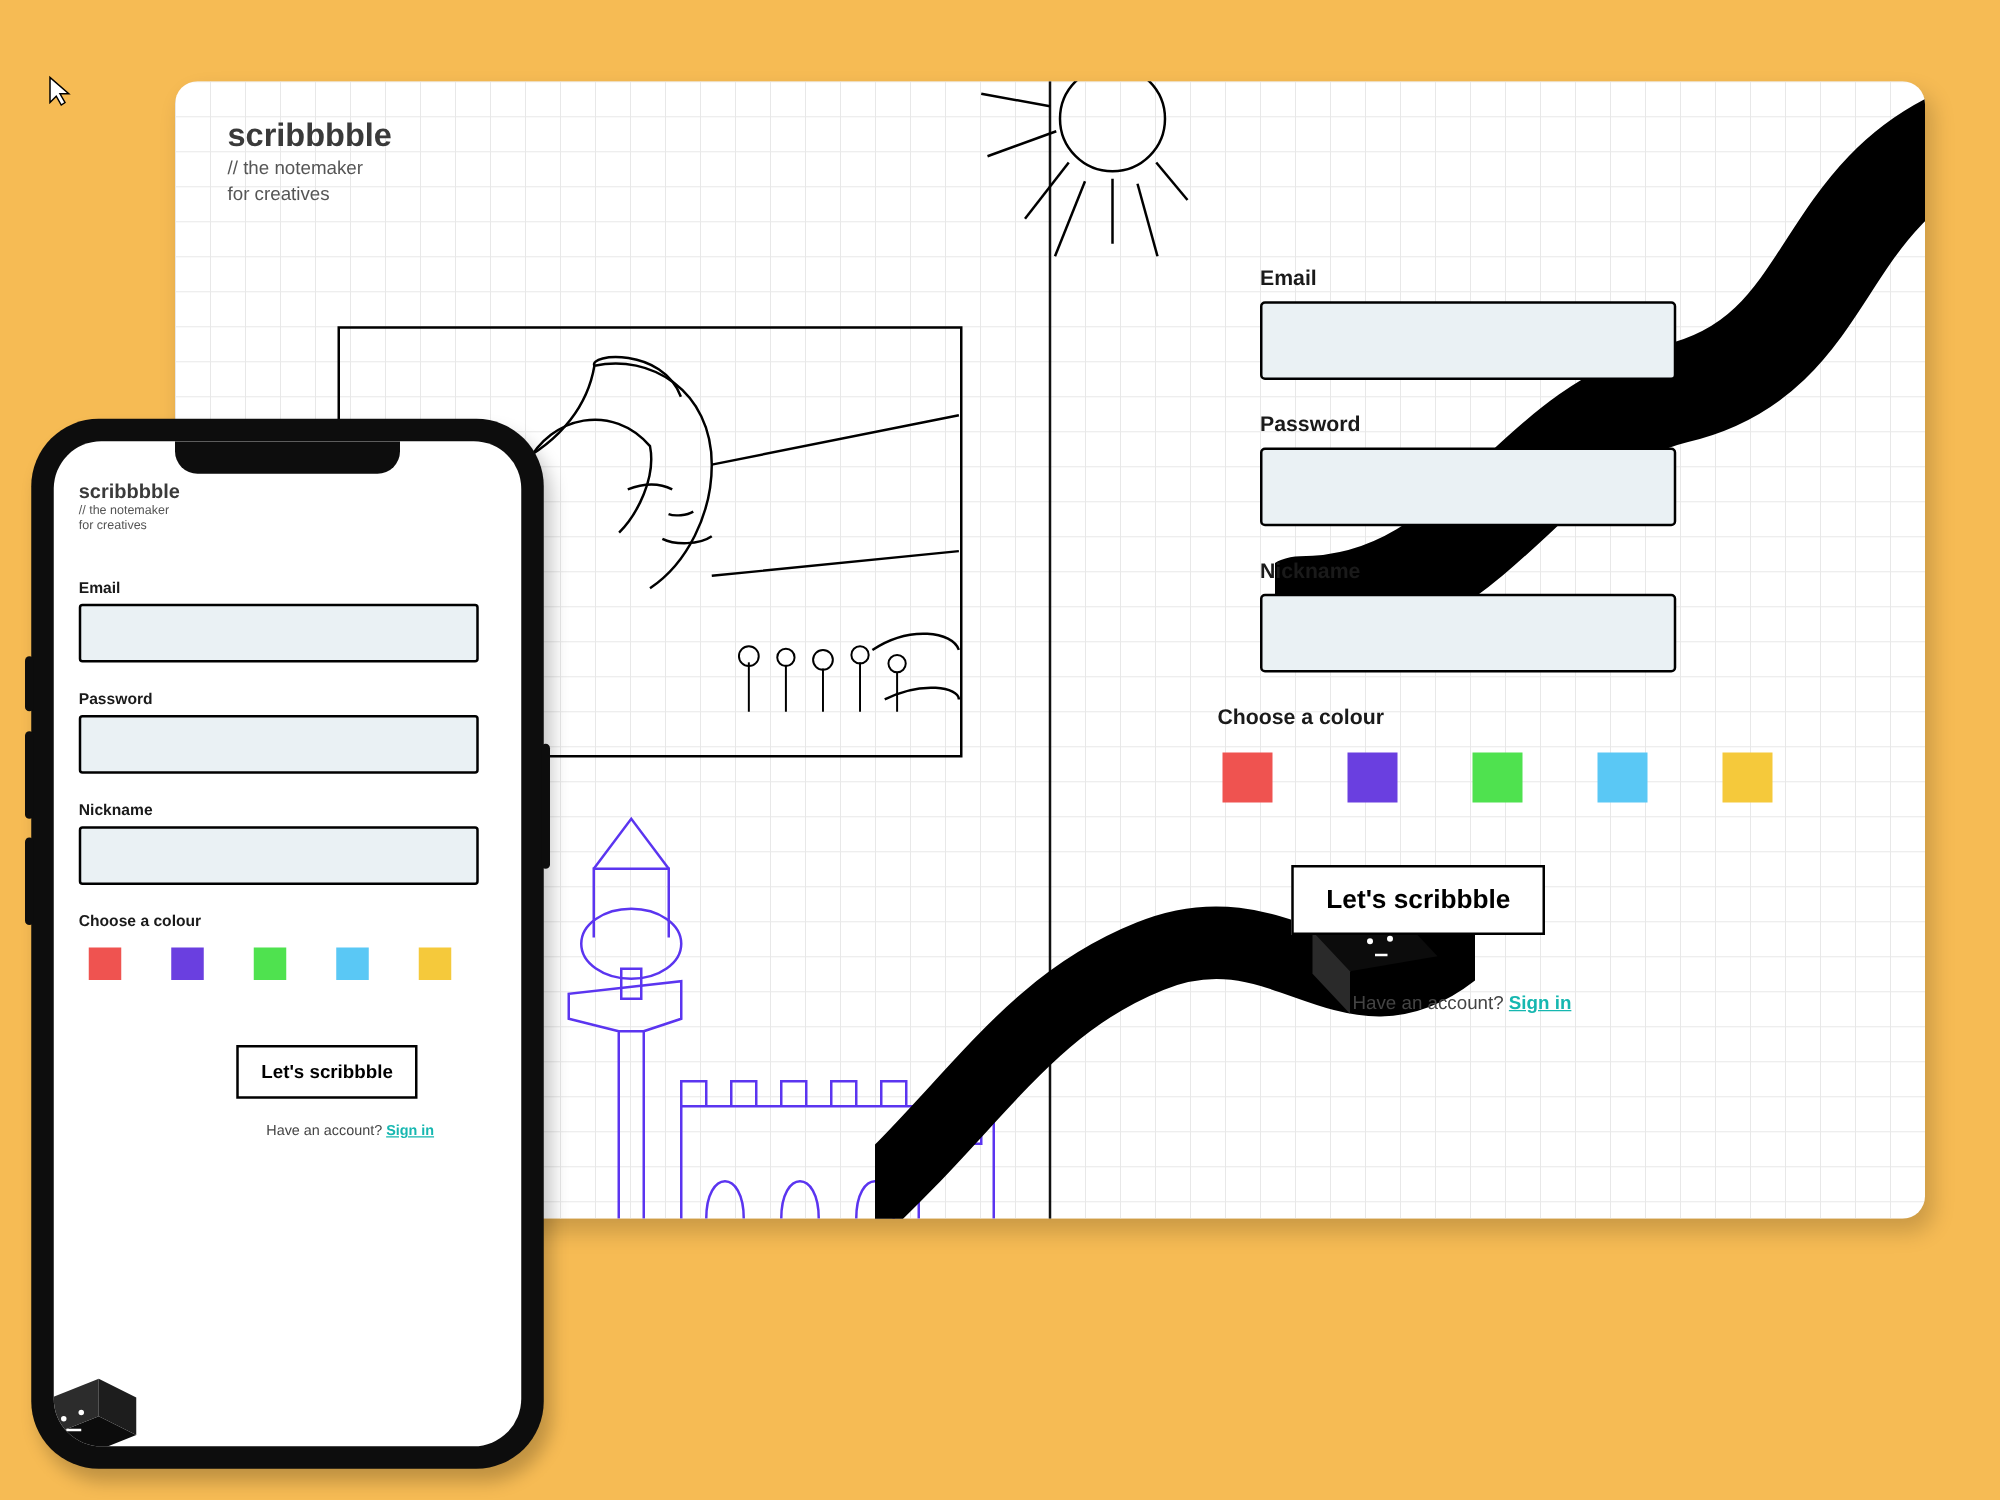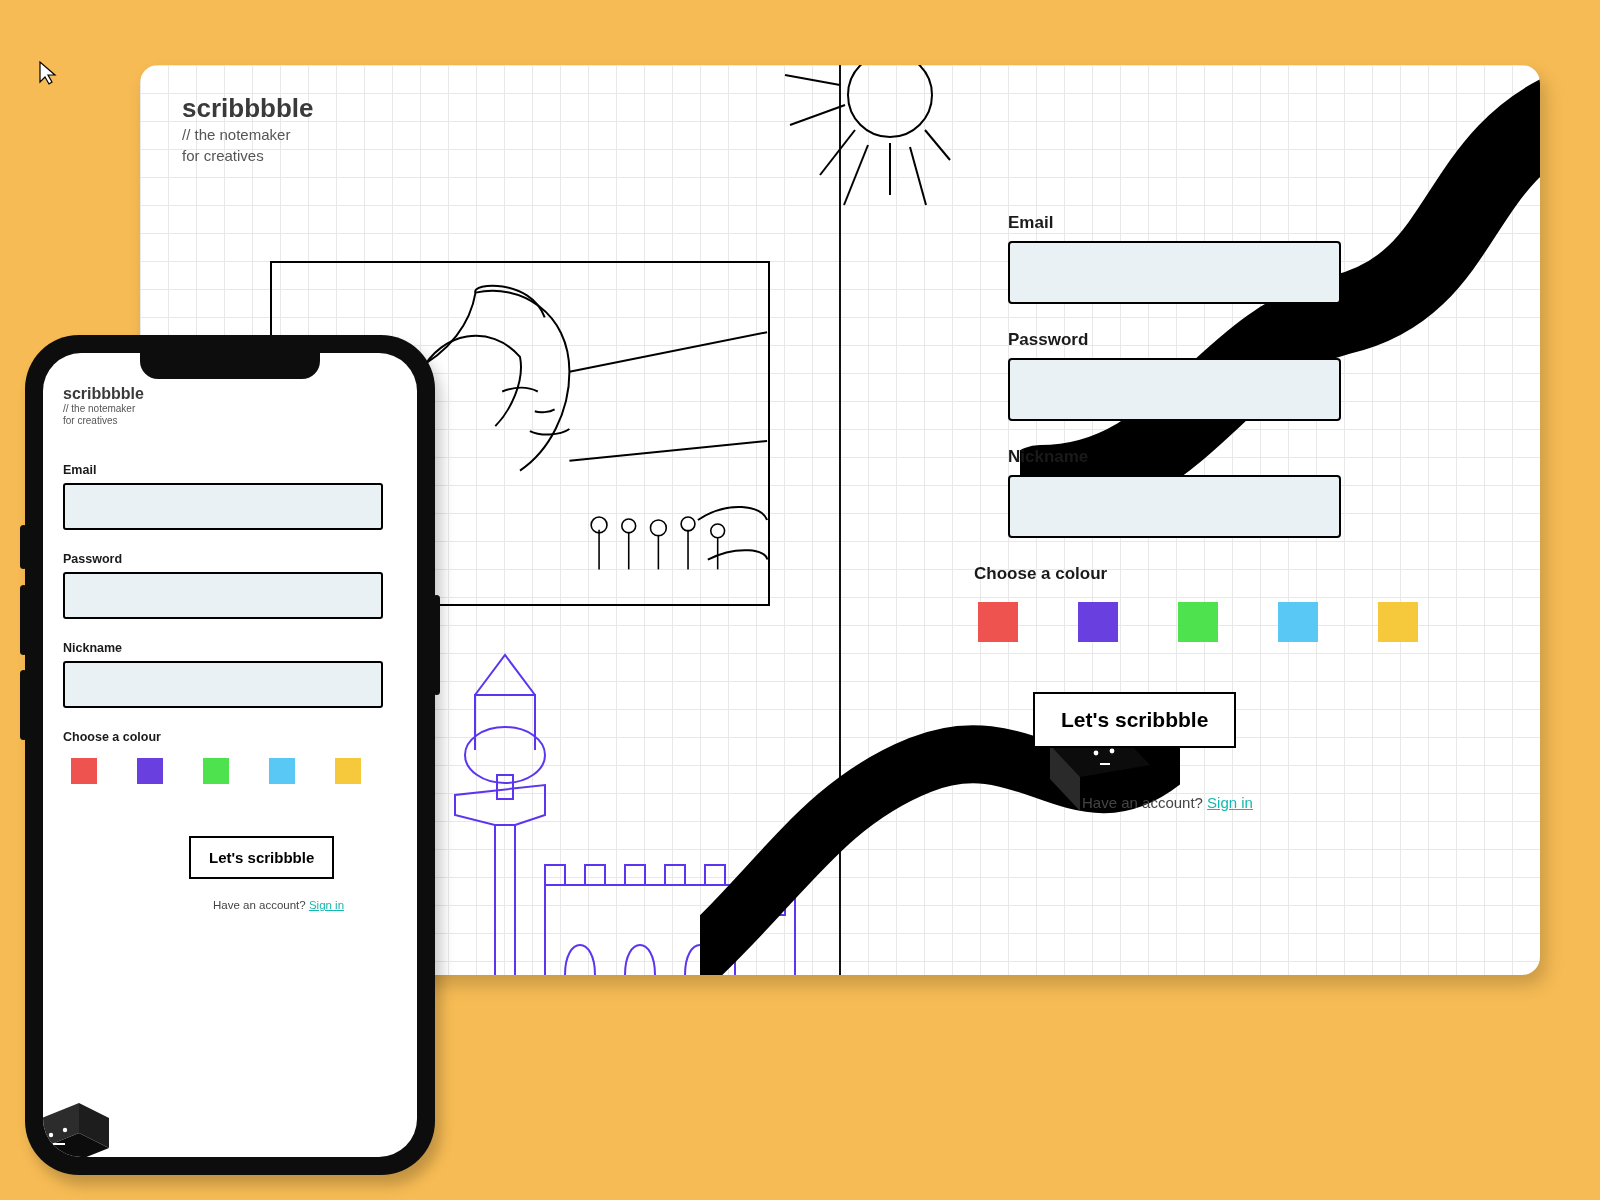--- a/index.html
+++ b/index.html
@@ -152,21 +152,21 @@
     cursor: pointer;
   }
   .signin-row {
     margin-top: 46px;
     font-size: 15px;
     color: #444;
     margin-left: 74px;
   }
   .signin-link {
     color: #16b7b0;
-    font-weight: 400;
+    font-weight: 700;
     text-decoration: underline;
     cursor: pointer;
   }
 
   
   .phone {
     position: absolute;
     left: 25px;
     top: 335px;
     width: 410px;

